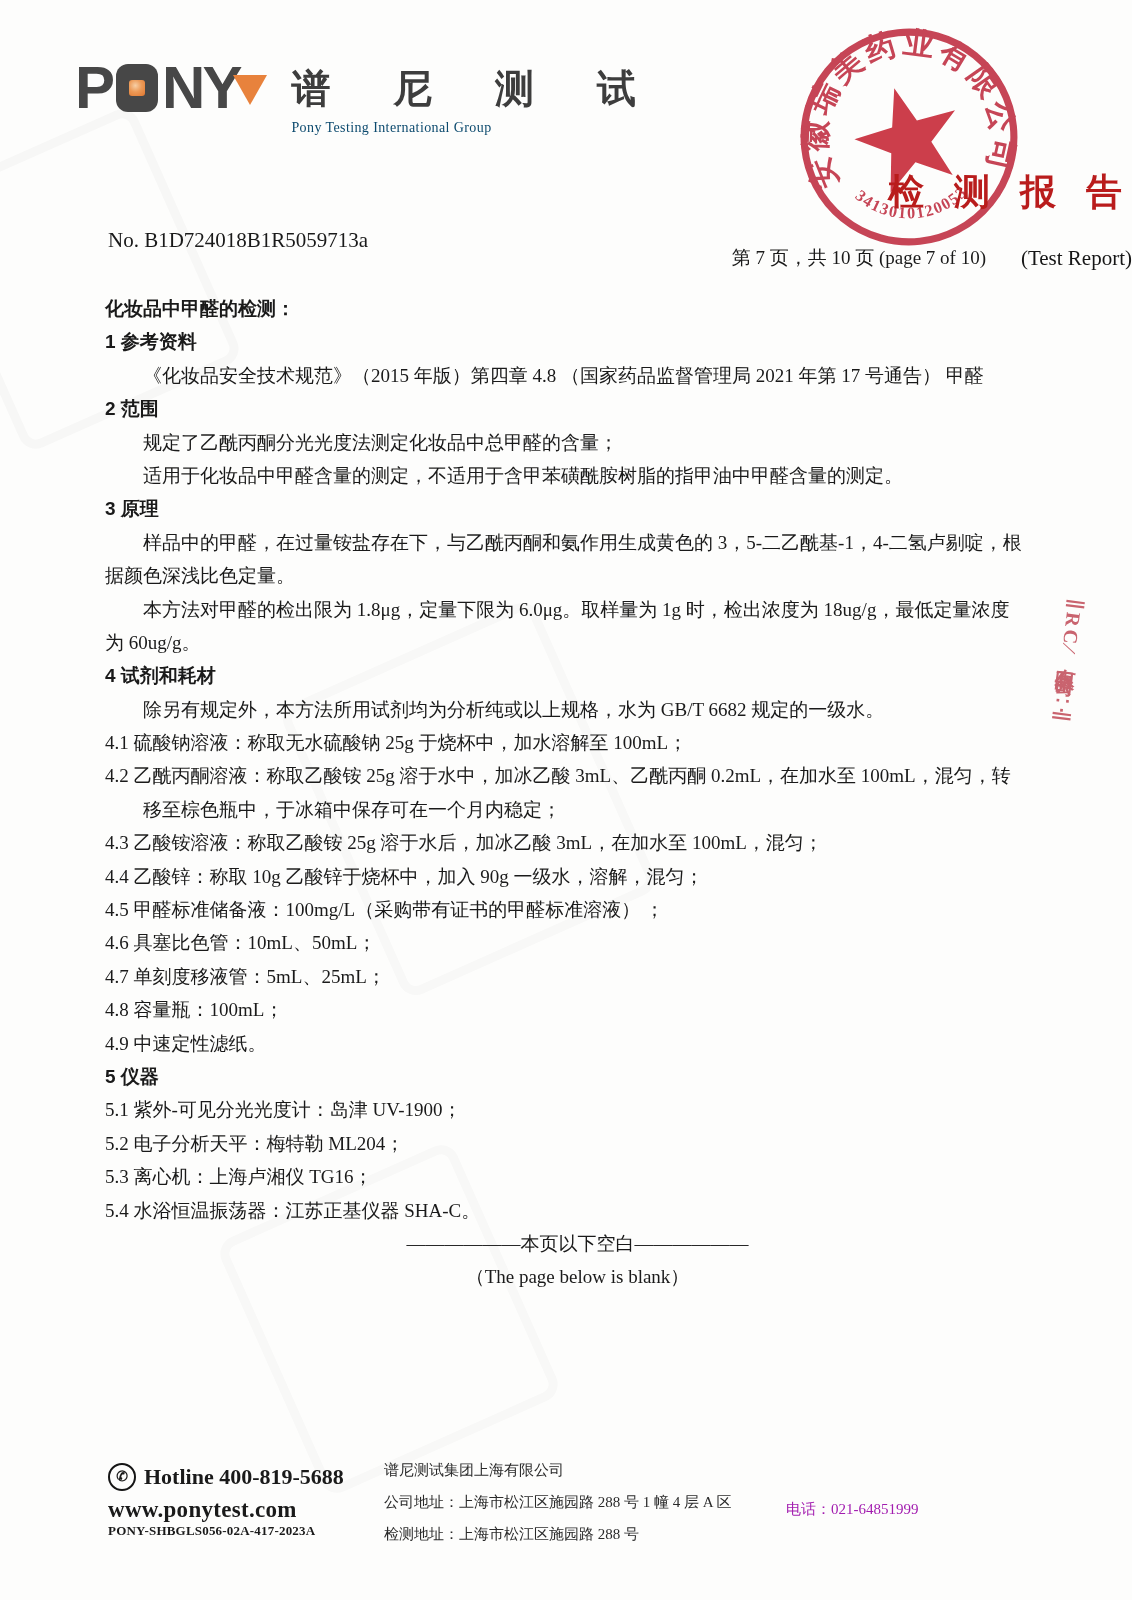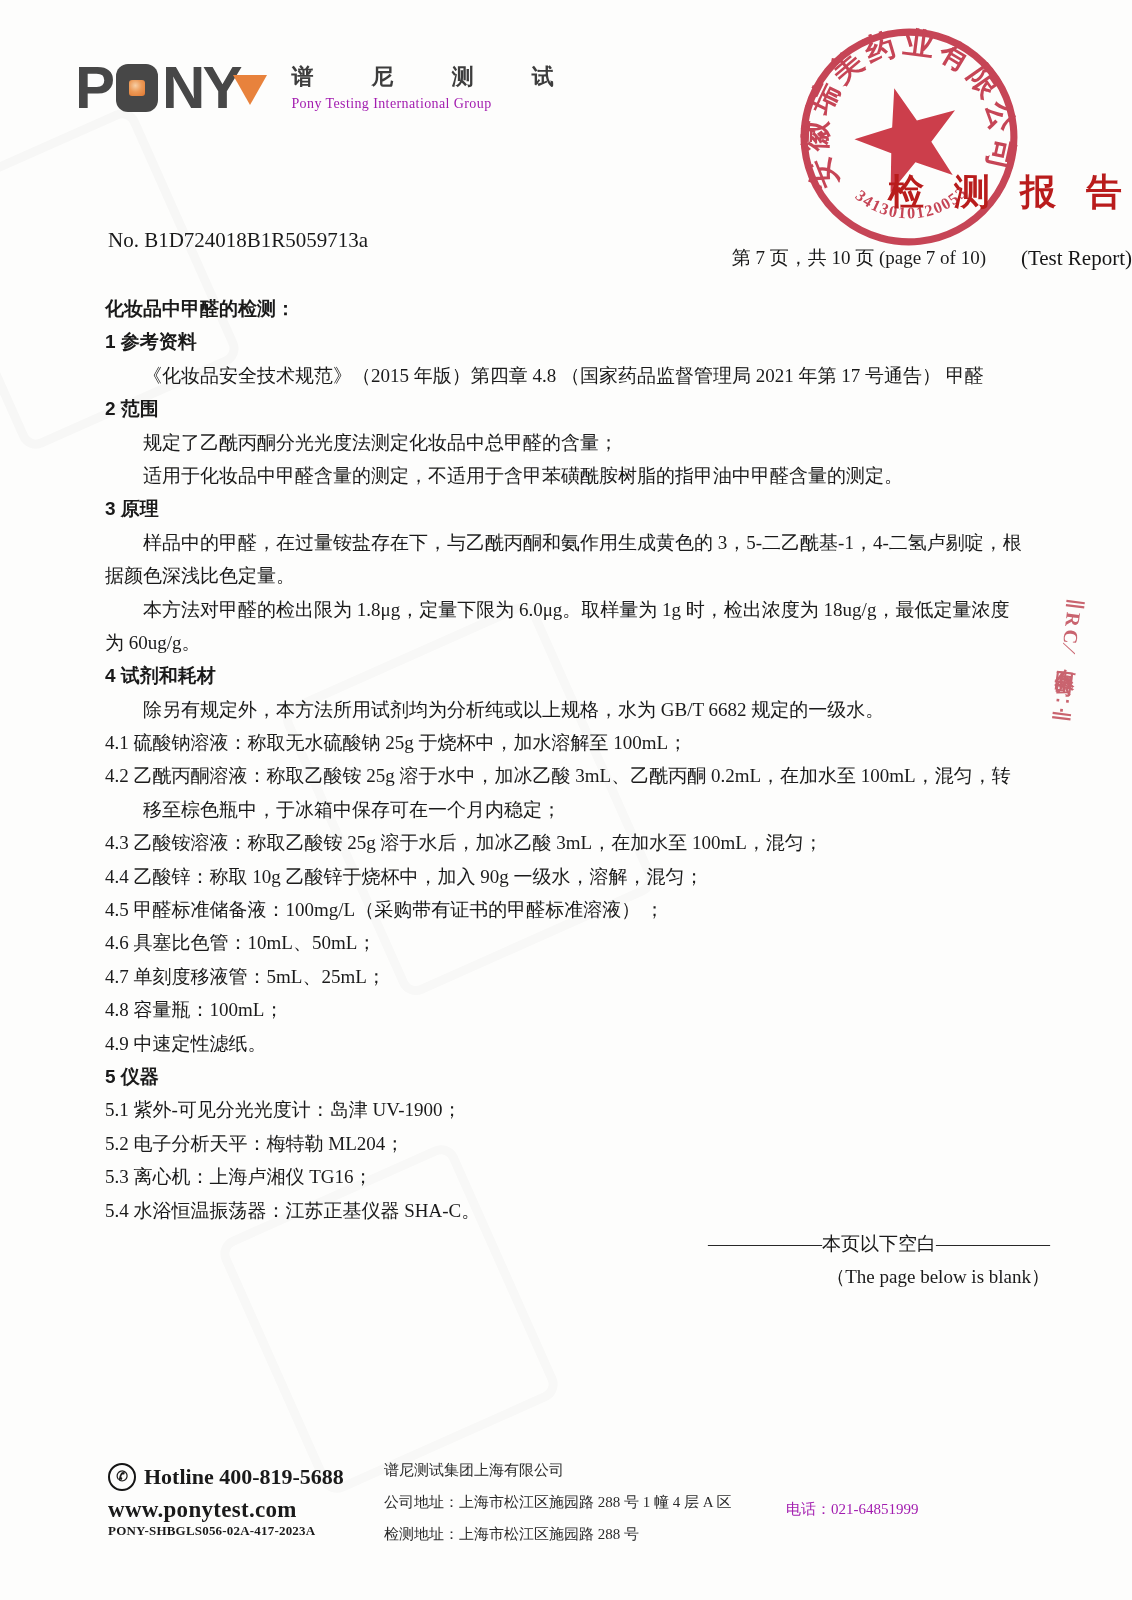--- a/index.html
+++ b/index.html
@@ -6,40 +6,40 @@
   body{width:1132px;height:1600px;background:#ffffff;font-family:"Liberation Serif","DejaVu Serif",serif;color:#1a1a1a;}
   .page{position:relative;width:1132px;height:1600px;overflow:hidden;background:#fdfdfc;}
 
   
   .logo{position:absolute;left:75px;top:58px;display:flex;align-items:flex-start;gap:24px;}
   .pony-word{display:flex;align-items:center;height:60px;font-family:"Liberation Sans","DejaVu Sans",sans-serif;font-weight:800;font-size:60px;letter-spacing:-3px;color:#474747;line-height:1;}
   .logo-o{display:inline-flex;align-items:center;justify-content:center;width:42px;height:48px;border-radius:12px;background:#474747;margin:0 4px;}
   .logo-o .core{width:16px;height:16px;border-radius:3px;background:radial-gradient(circle at 40% 35%,#f7cfa6 0%,#ec9a57 45%,#e0762f 100%);}
   .logo-tri{width:0;height:0;border-left:17px solid transparent;border-right:17px solid transparent;border-top:30px solid #e8823c;margin-left:-6px;margin-top:3px;}
   .logo-cn-block{padding-top:4px;}
-  .logo-cn{font-family:"Liberation Sans","DejaVu Sans",sans-serif;font-weight:700;font-size:22px;letter-spacing:26px;color:#3d3d3d;white-space:nowrap;}
-  .logo-en{margin-top:4px;font-family:"Liberation Serif","DejaVu Serif",serif;font-size:14px;color:#a21caf;letter-spacing:0.4px;}
+  .logo-cn{font-family:"Liberation Sans","DejaVu Sans",sans-serif;font-weight:700;font-size:39px;letter-spacing:26px;color:#3d3d3d;white-space:nowrap;}
+  .logo-en{margin-top:4px;font-family:"Liberation Serif","DejaVu Serif",serif;font-size:14px;color:#0c4a6e;letter-spacing:0.4px;}
 
   
   .stamp{position:absolute;left:798px;top:26px;width:222px;height:222px;transform:rotate(-6deg);opacity:0.93;}
   .side-stamp{position:absolute;left:1048px;top:598px;height:240px;writing-mode:vertical-rl;transform:rotate(7deg);color:#c04a57;font-size:20px;font-weight:700;letter-spacing:3px;opacity:0.85;}
 
   
   .doc-title{position:absolute;left:0;top:168px;width:1132px;text-align:right;font-family:"Liberation Sans","DejaVu Sans",sans-serif;font-weight:700;font-size:36px;letter-spacing:10px;color:#b91c1c;}
   .doc-title-en{position:absolute;left:0;top:214px;width:1132px;text-align:right;font-size:21px;color:#161616;margin-top:32px;}
   .report-no{position:absolute;left:108px;top:228px;font-size:21px;}
   .page-info{position:absolute;right:146px;top:245px;font-size:19px;}
 
   
   .body-lines{position:absolute;left:105px;top:297px;width:945px;}
   .line{height:33.4px;font-size:19px;line-height:24px;white-space:nowrap;}
   .line.h{font-family:"Liberation Sans","DejaVu Sans",sans-serif;font-weight:700;}
   .line.ind{padding-left:38px;}
   .line.hang{padding-left:38px;}
-  .line.center{text-align:right;white-space:normal;padding-left:0;}
+  .line.center{text-align:center;white-space:normal;padding-left:0;}
 
   
   .footer{position:absolute;left:0;top:1455px;width:1132px;height:120px;}
   .f-left{position:absolute;left:108px;top:8px;}
   .f-hotline{display:flex;align-items:center;gap:8px;font-weight:700;font-size:22px;}
   .phone-ic{display:inline-flex;align-items:center;justify-content:center;width:24px;height:24px;border:2px solid #151515;border-radius:50%;font-size:14px;line-height:1;}
   .f-web{font-weight:700;font-size:23px;margin-top:6px;letter-spacing:0.3px;}
   .f-code{font-weight:700;font-size:13px;letter-spacing:0.2px;}
   .f-mid{position:absolute;left:384px;top:6px;font-size:15px;color:#2a2a2a;}
   .f-mid div{margin-bottom:13px;white-space:nowrap;}

